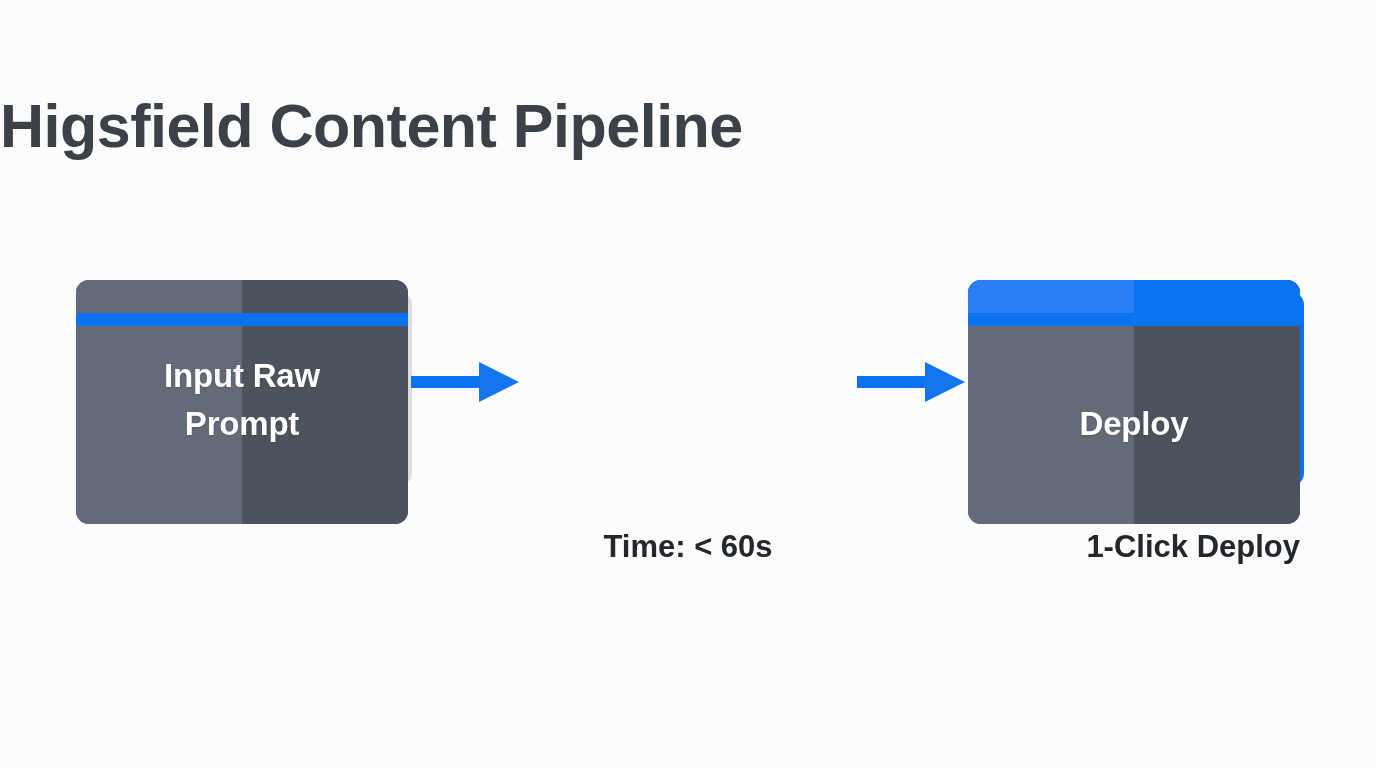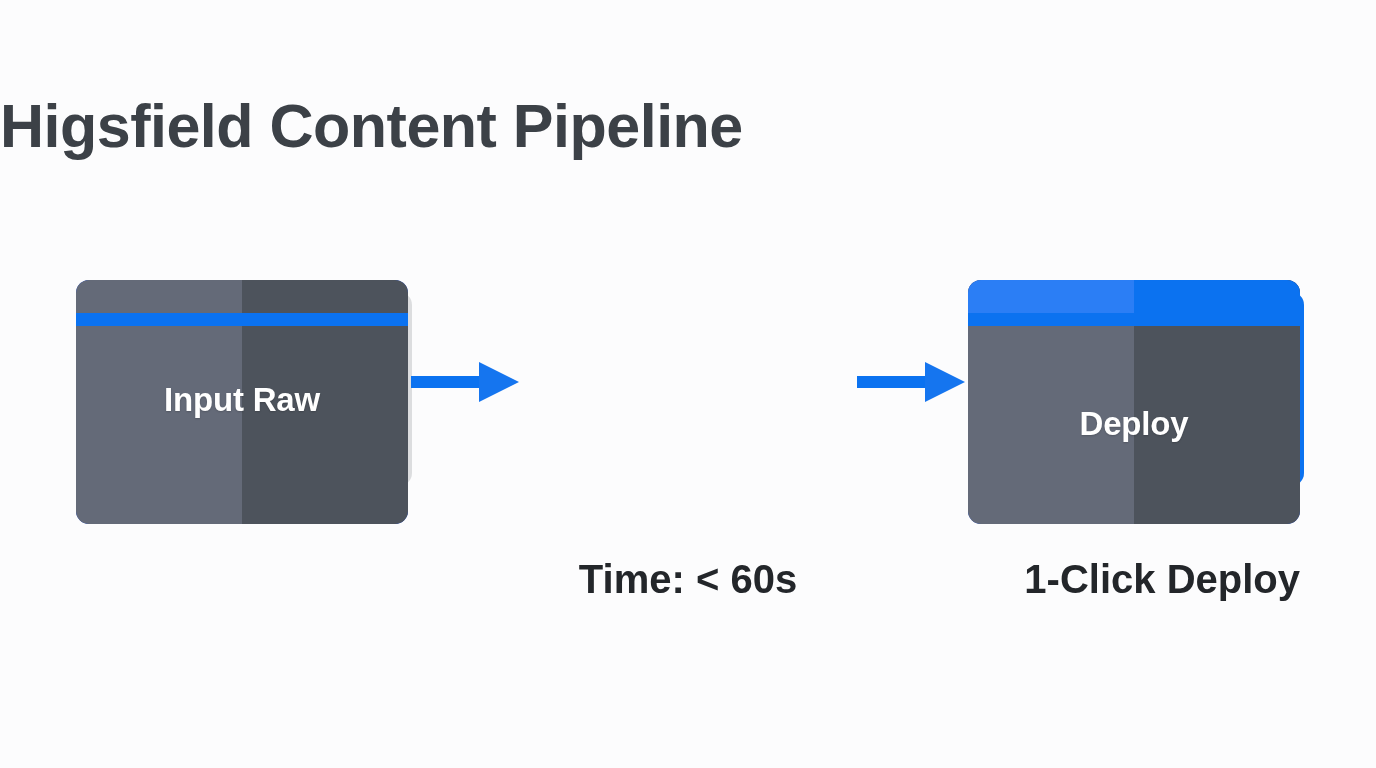--- a/index.html
+++ b/index.html
@@ -154,24 +154,24 @@
     top: 362px;
     width: 108px;
     height: 40px;
   }
   #connector-1 { left: 411px; }
   #connector-2 { left: 857px; }
 
   
   .caption {
     position: absolute;
-    top: 556px;
+    top: 524px;
     width: 332px;
     text-align: center;
-    font-size: 40px;
+    font-size: 31px;
     font-weight: bold;
     color: #23262a;
     line-height: 46px;
     white-space: nowrap;
   }
   #caption-2 { left: 522px; }
   #caption-3 { left: 968px; text-align: right; }
 </style>
 </head>
 <body>
@@ -182,20 +182,21 @@
 
   <div class="stage" id="stage-1">
     <div class="stage-shadow"></div>
     <div class="stage-card">
       <div class="half-left"></div>
       <div class="half-right"></div>
       <div class="accent-bar"></div>
       <div class="stage-label">
         <span>
           <span>Input Raw</span><br>
+          <span>Prompt</span>
         </span>
       </div>
     </div>
   </div>
 
   <div class="connector" id="connector-1">
     <svg width="108" height="40" viewBox="0 0 108 40">
       <rect x="0" y="14" width="76" height="12" fill="#0b72f0"></rect>
       <polygon points="68,0 108,20 68,40" fill="#1575ef"></polygon>
     </svg>

